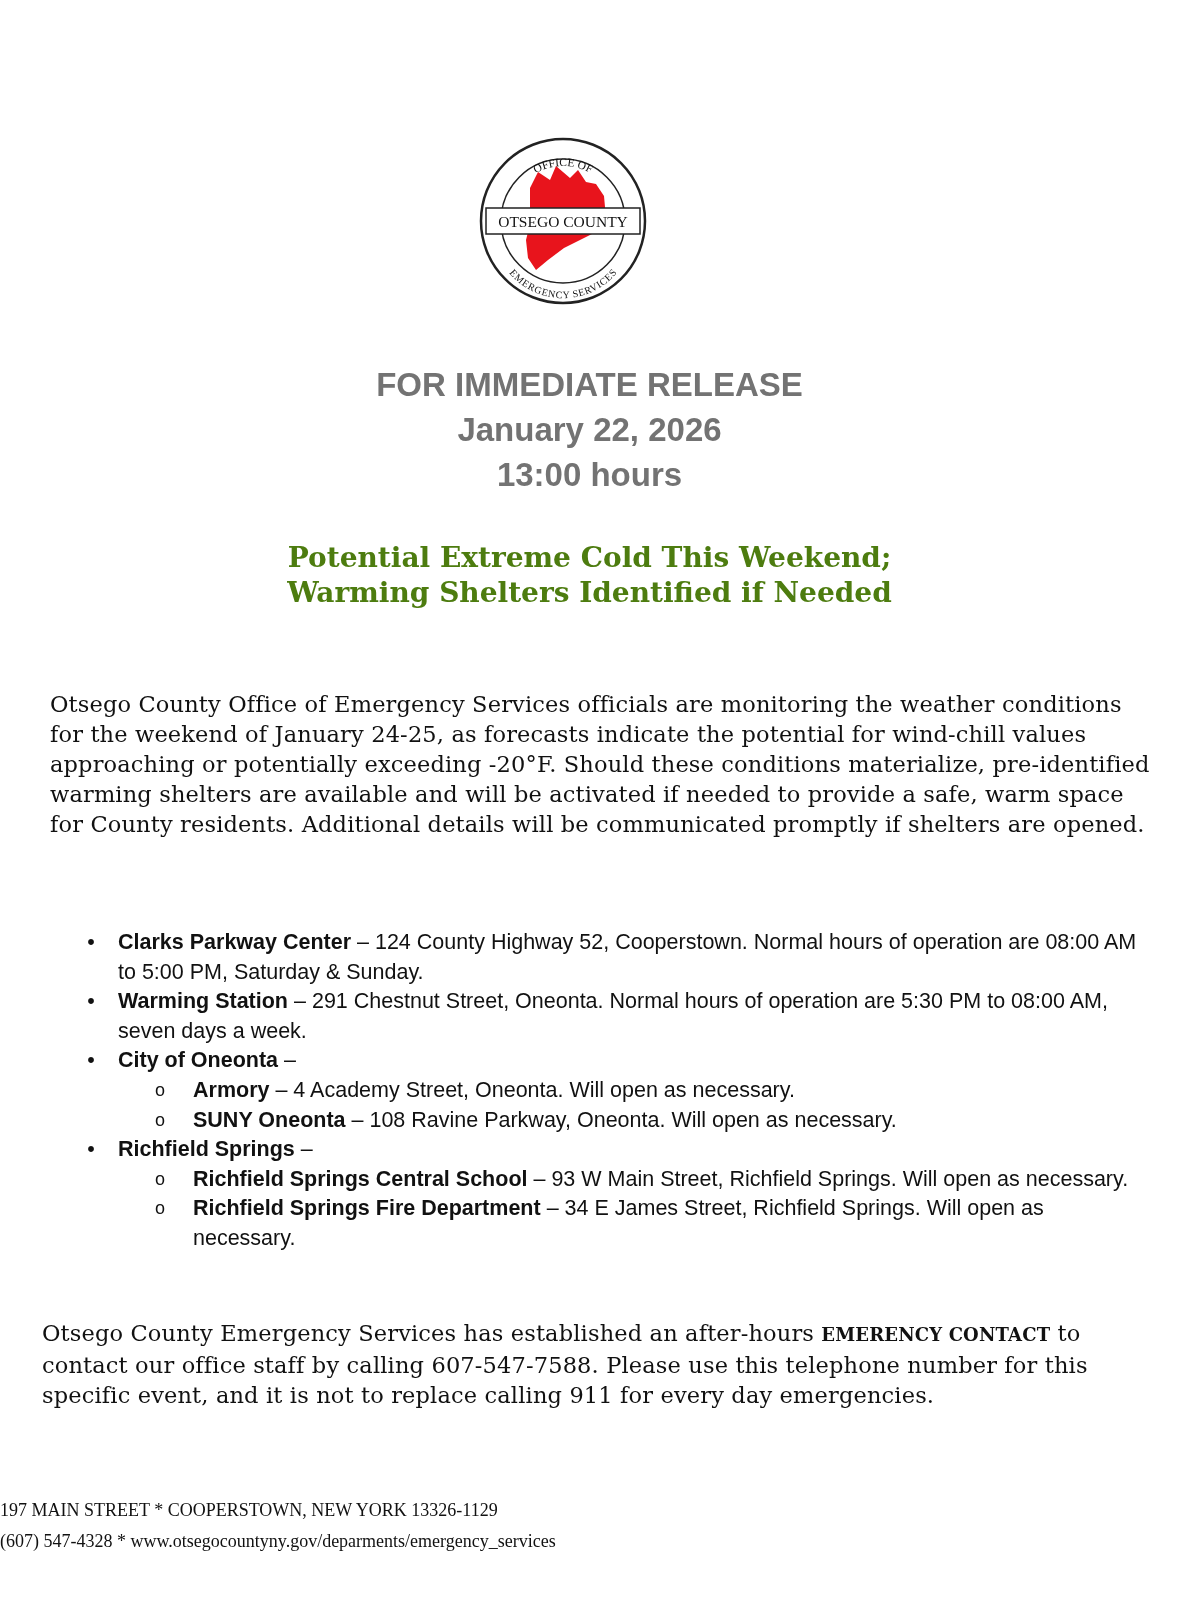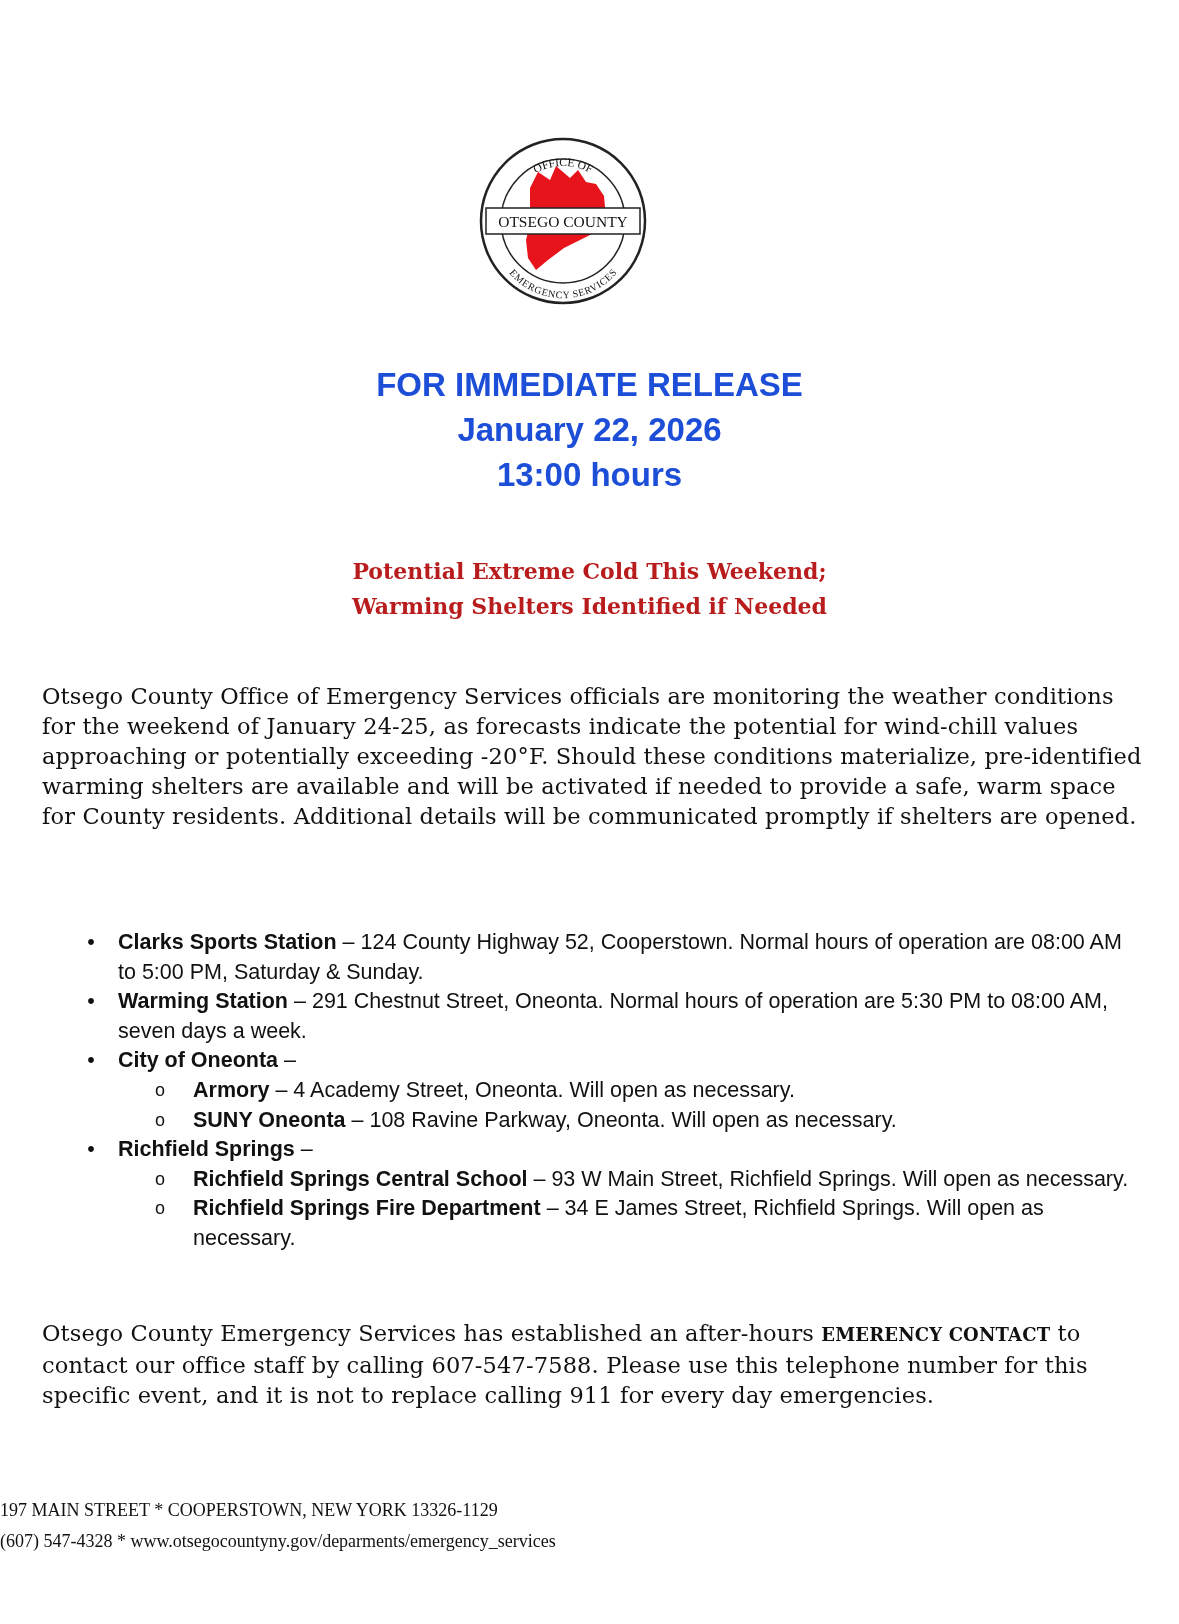--- a/index.html
+++ b/index.html
@@ -41,46 +41,45 @@
     .release-block {
       position: absolute;
       top: 362px;
       left: 0;
       width: 1179px;
       text-align: center;
       font-family: "Liberation Sans", sans-serif;
       font-weight: bold;
       font-size: 33px;
       line-height: 45px;
-      color: #1d4ed8;
+      color: #737373;
     }
     .headline {
       position: absolute;
       top: 540px;
       left: 0;
       width: 1179px;
       text-align: center;
       font-family: "DejaVu Serif", serif;
       font-weight: bold;
-      font-size: 22px;
+      font-size: 28px;
       line-height: 35px;
-      color: #b91c1c;
-      margin-top: 14px;
+      color: #4d7c0f;
     }
     .intro {
       position: absolute;
       top: 681px;
       left: 42px;
       width: 1100px;
       font-family: "DejaVu Serif", serif;
       font-size: 22.5px;
       line-height: 30px;
       letter-spacing: 0.15px;
       color: #111;
-      margin: 0;
+      margin: 8px;
     }
     .shelters {
       position: absolute;
       top: 928px;
       left: 0;
       width: 1179px;
       font-family: "Liberation Sans", sans-serif;
       font-size: 21.5px;
       line-height: 29.6px;
       color: #111;
@@ -169,21 +168,21 @@
   <div class="headline">
     <div>Potential Extreme Cold This Weekend;</div>
     <div>Warming Shelters Identified if Needed</div>
   </div>
 
   <p class="intro">Otsego County Office of Emergency Services officials are monitoring the weather conditions for the weekend of January 24-25, as forecasts indicate the potential for wind-chill values approaching or potentially exceeding -20°F.  Should these conditions materialize, pre-identified warming shelters are available and will be activated if needed to provide a safe, warm space for County residents.  Additional details will be communicated promptly if shelters are opened.</p>
 
   <div class="shelters">
     <div class="shelter">
       <span class="bullet">•</span>
-      <span class="b">Clarks Sports Station</span><span> – 124 County Highway 52, Cooperstown.  Normal hours of operation are 08:00 AM to 5:00 PM, Saturday &amp; Sunday.</span>
+      <span class="b">Clarks Parkway Center</span><span> – 124 County Highway 52, Cooperstown.  Normal hours of operation are 08:00 AM to 5:00 PM, Saturday &amp; Sunday.</span>
     </div>
     <div class="shelter">
       <span class="bullet">•</span>
       <span class="b">Warming Station</span><span> – 291 Chestnut Street, Oneonta.  Normal hours of operation are 5:30 PM to 08:00 AM, seven days a week.</span>
     </div>
     <div class="shelter">
       <span class="bullet">•</span>
       <span class="b">City of Oneonta</span><span> –</span>
     </div>
     <div class="sub">

